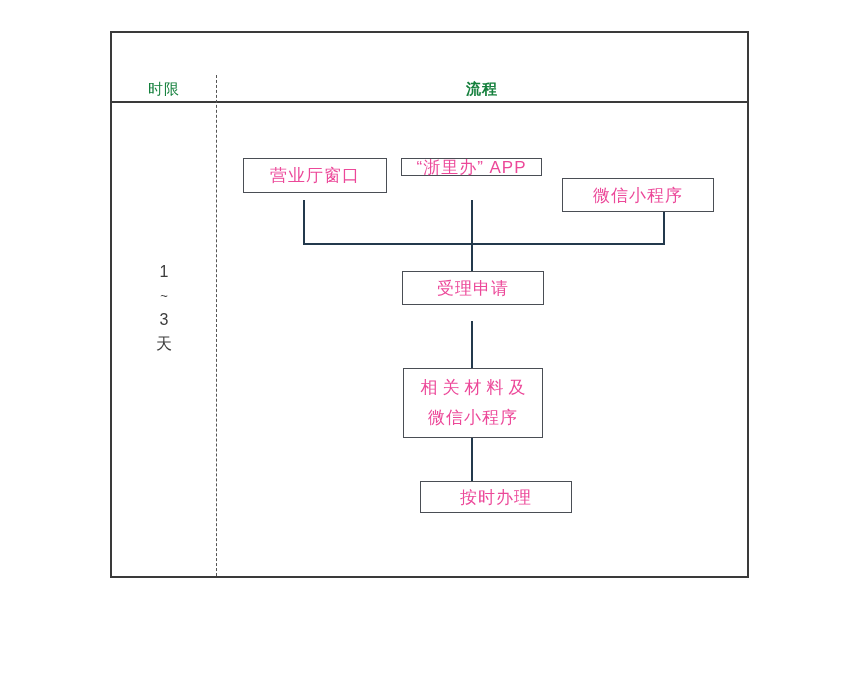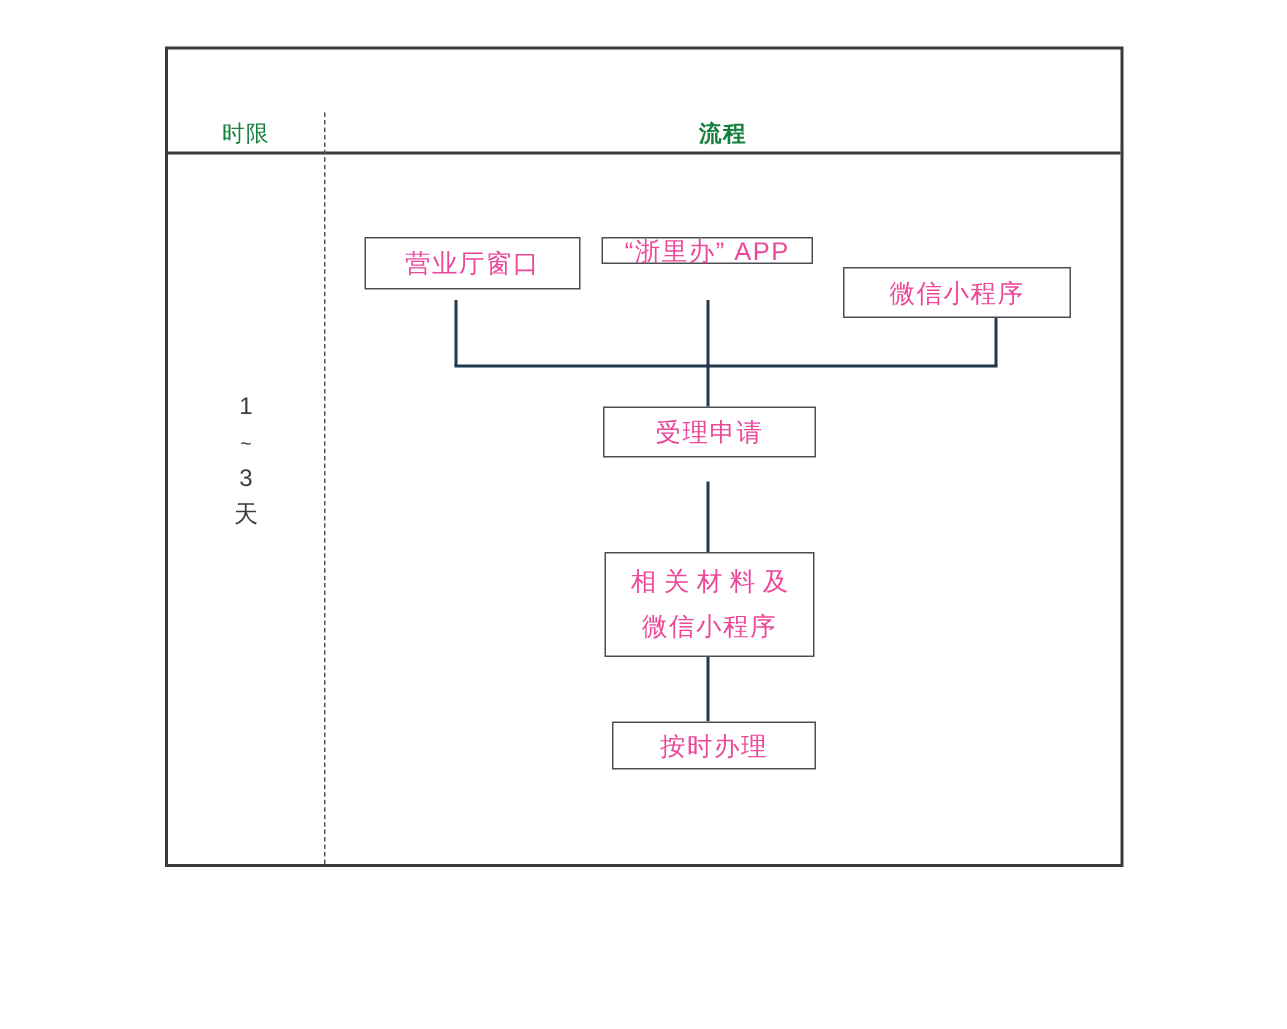--- a/index.html
+++ b/index.html
@@ -69,21 +69,21 @@
     z-index: 2;
   }
   .fbox.multiline { flex-direction: column; justify-content: center; }
   .fbox.multiline .ln { line-height: 30px; }
   .fbox.multiline .ln.spread { letter-spacing: 5px; padding-left: 5px; }
   .box-hall   { left: 131px; top: 125px; width: 144px; height: 35px; }
   .box-app    { left: 289px; top: 125px; width: 141px; height: 18px; }
   .box-wechat { left: 450px; top: 125px; width: 152px; height: 34px; margin-top: 20px; }
   .box-accept { left: 290px; top: 238px; width: 142px; height: 34px; }
   .box-materials { left: 291px; top: 335px; width: 140px; height: 70px; }
-  .box-handle { left: 296px; top: 448px; width: 136px; height: 32px; }
+  .box-handle { left: 308px; top: 448px; width: 152px; height: 32px; }
   .conn { position: absolute; background: #23394c; z-index: 1; }
   .conn.v { width: 2px; }
   .conn.h { height: 2px; }
   .stub-hall   { left: 191px; top: 167px; height: 44px; }
   .stub-app    { left: 359px; top: 167px; height: 44px; }
   .stub-wechat { left: 551px; top: 167px; height: 44px; }
   .bracket     { left: 191px; top: 210px; width: 362px; }
   .drop-accept    { left: 359px; top: 210px; height: 44px; }
   .drop-materials { left: 359px; top: 288px; height: 47px; }
   .drop-handle    { left: 359px; top: 405px; height: 43px; }

